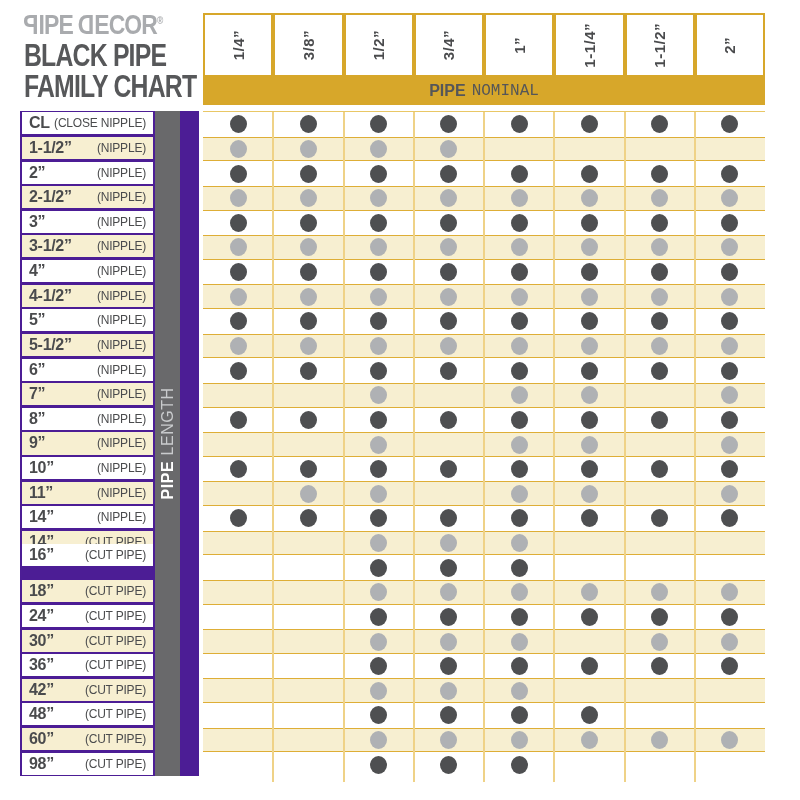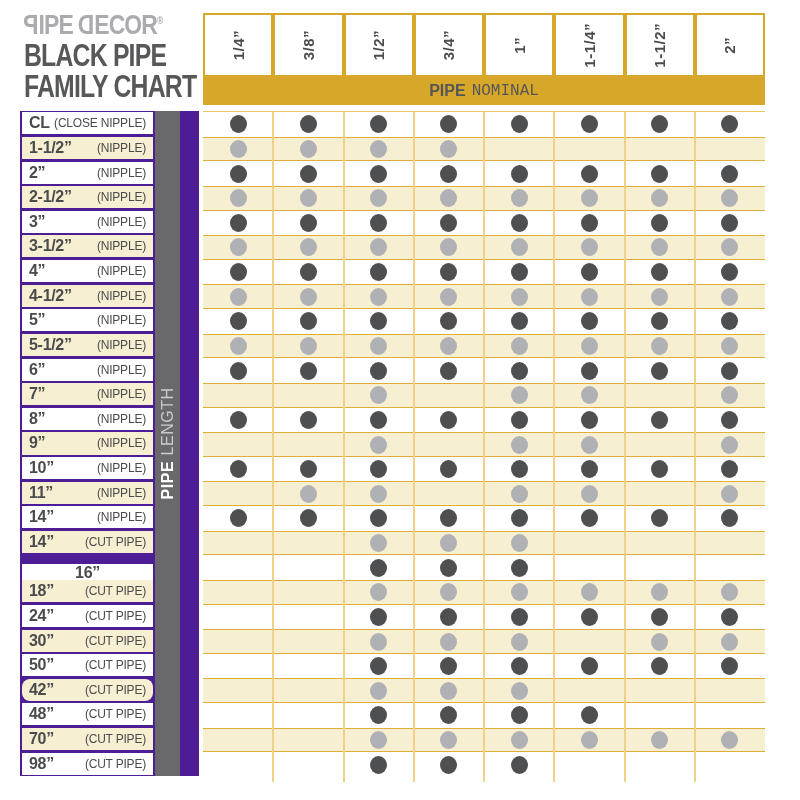--- a/index.html
+++ b/index.html
@@ -160,50 +160,50 @@
         <span class="rkind">(NIPPLE)</span>
       </div>
       <div class="rlabel" style="top: 395.374px; height: 22.0296px; background: rgb(255, 255, 255);">
         <span class="rsize">14”</span>
         <span class="rkind">(NIPPLE)</span>
       </div>
       <div class="rlabel" style="top: 420.004px; height: 22.0296px; background: rgb(247, 239, 209);">
         <span class="rsize">14”</span>
         <span class="rkind">(CUT PIPE)</span>
       </div>
-      <div class="rlabel" style="top: 453px; height: 22.0296px; background: rgb(255, 255, 255); flex-direction: column;">
+      <div class="rlabel" style="top: 433px; height: 22.0296px; background: rgb(255, 255, 255);">
         <span class="rsize">16”</span>
         <span class="rkind">(CUT PIPE)</span>
       </div>
       <div class="rlabel" style="top: 469.263px; height: 22.0296px; background: rgb(247, 239, 209);">
         <span class="rsize">18”</span>
         <span class="rkind">(CUT PIPE)</span>
       </div>
       <div class="rlabel" style="top: 493.893px; height: 22.0296px; background: rgb(255, 255, 255);">
         <span class="rsize">24”</span>
         <span class="rkind">(CUT PIPE)</span>
       </div>
       <div class="rlabel" style="top: 518.522px; height: 22.0296px; background: rgb(247, 239, 209);">
         <span class="rsize">30”</span>
         <span class="rkind">(CUT PIPE)</span>
       </div>
       <div class="rlabel" style="top: 543.152px; height: 22.0296px; background: rgb(255, 255, 255);">
-        <span class="rsize">50”</span>
-        <span class="rkind">(CUT PIPE)</span>
-      </div>
-      <div class="rlabel" style="top: 567.781px; height: 22.0296px; background: rgb(247, 239, 209); border-radius: 8px;">
+        <span class="rsize">36”</span>
+        <span class="rkind">(CUT PIPE)</span>
+      </div>
+      <div class="rlabel" style="top: 567.781px; height: 22.0296px; background: rgb(247, 239, 209);">
         <span class="rsize">42”</span>
         <span class="rkind">(CUT PIPE)</span>
       </div>
       <div class="rlabel" style="top: 592.411px; height: 22.0296px; background: rgb(255, 255, 255);">
         <span class="rsize">48”</span>
         <span class="rkind">(CUT PIPE)</span>
       </div>
       <div class="rlabel" style="top: 617.041px; height: 22.0296px; background: rgb(247, 239, 209);">
-        <span class="rsize">70”</span>
+        <span class="rsize">60”</span>
         <span class="rkind">(CUT PIPE)</span>
       </div>
       <div class="rlabel" style="top: 641.67px; height: 22.0296px; background: rgb(255, 255, 255);">
         <span class="rsize">98”</span>
         <span class="rkind">(CUT PIPE)</span>
       </div>
     </div>
 
   <div id="length-bar">
     <span class="vtext"><span class="w1">PIPE</span><span class="w2">LENGTH</span></span>

